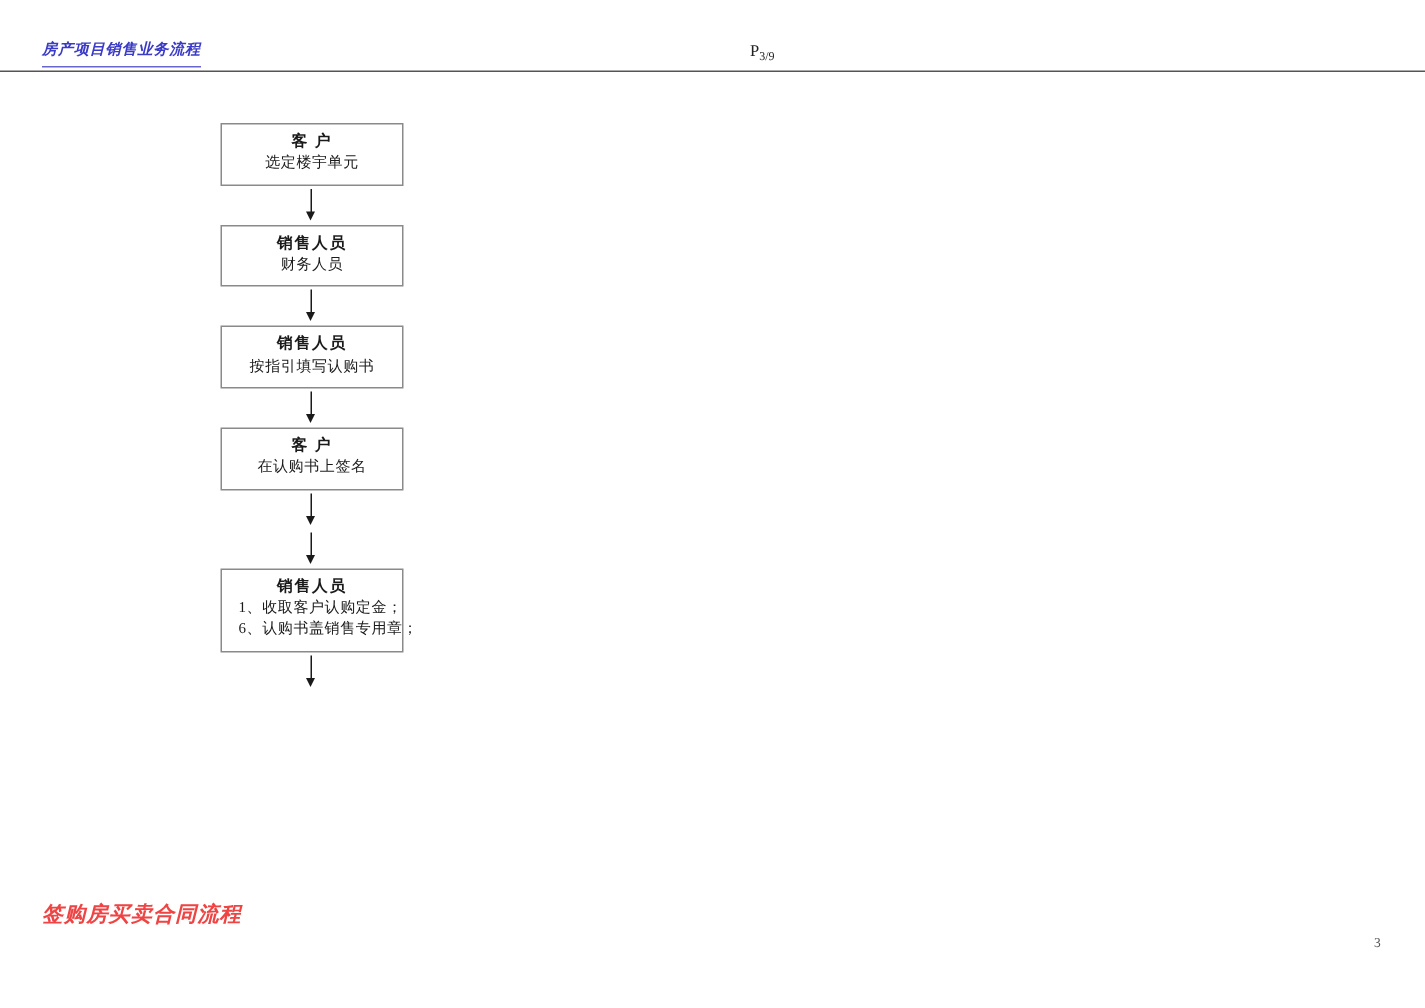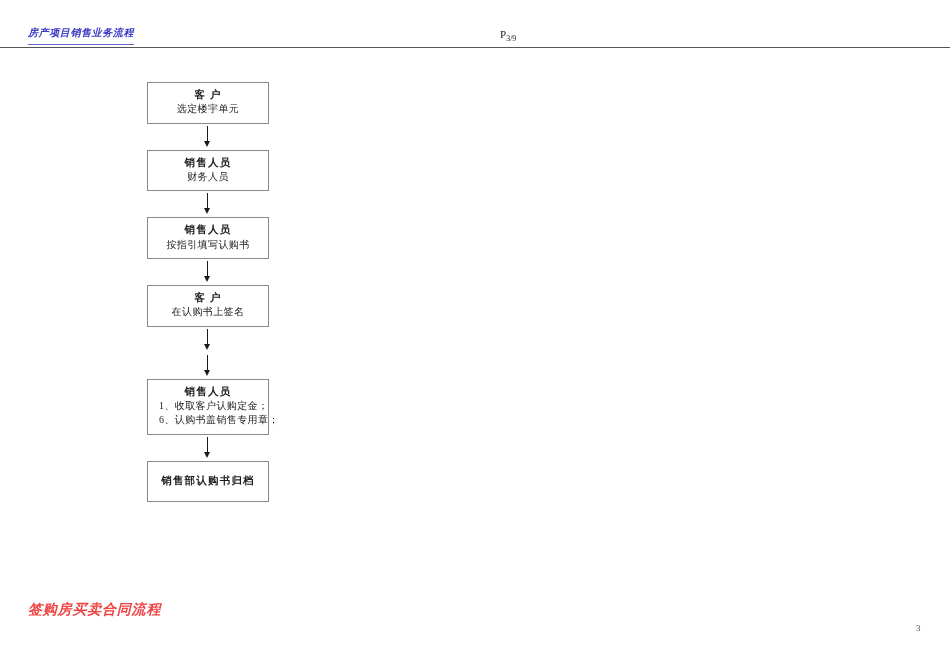--- a/index.html
+++ b/index.html
@@ -196,20 +196,17 @@
     </div>
     <div class="flow-node">
       <div class="node-title">销售人员</div>
       <div class="node-line numbered">1、收取客户认购定金；</div>
       <div class="node-line numbered">6、认购书盖销售专用章；</div>
     </div>
     <div class="flow-arrow">
       <div class="shaft"></div>
       <div class="head"></div>
     </div>
-    <div class="flow-node single">
-      <div class="node-title">销售部认购书归档</div>
-    </div>
   </div>
 
 <div id="section-heading">签购房买卖合同流程</div>
 
 <div id="footer-pageno">3</div>
 
 </body></html>

